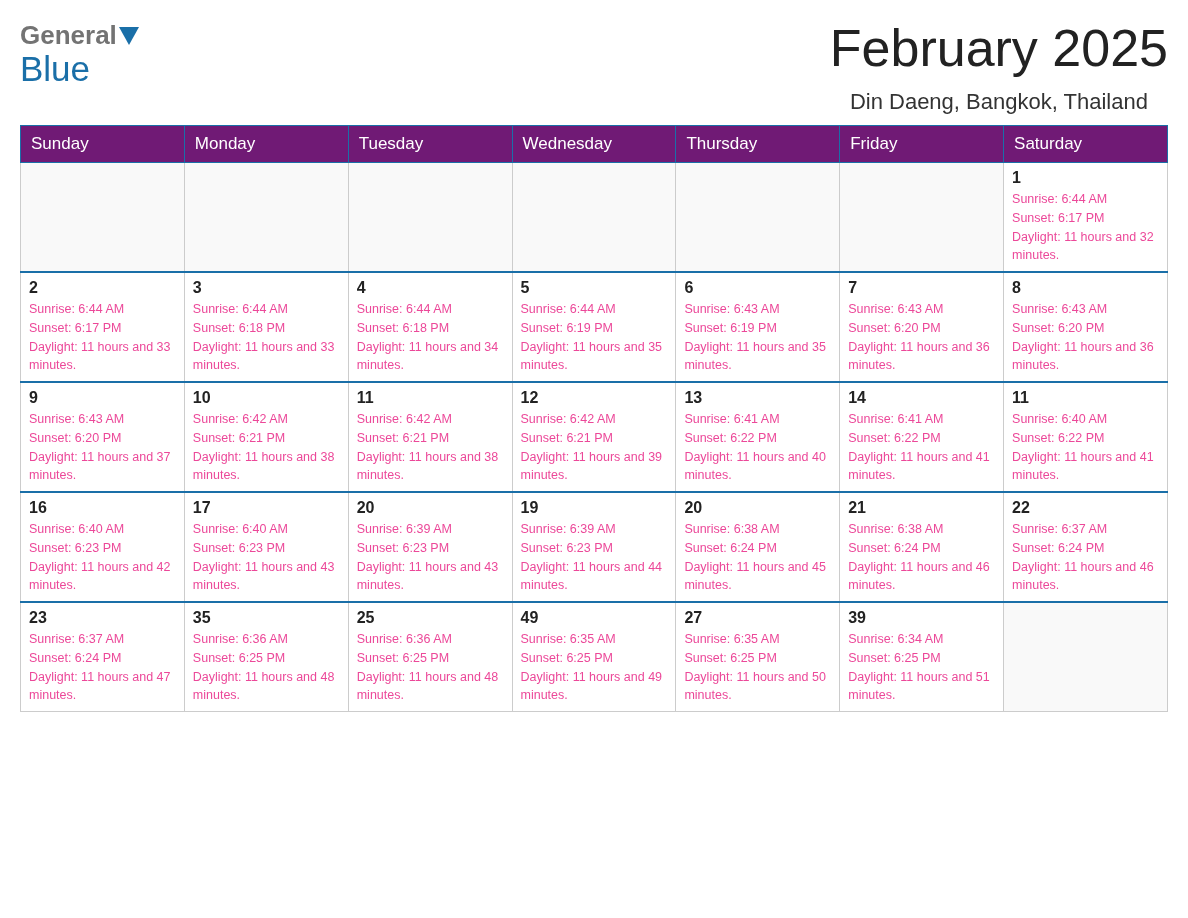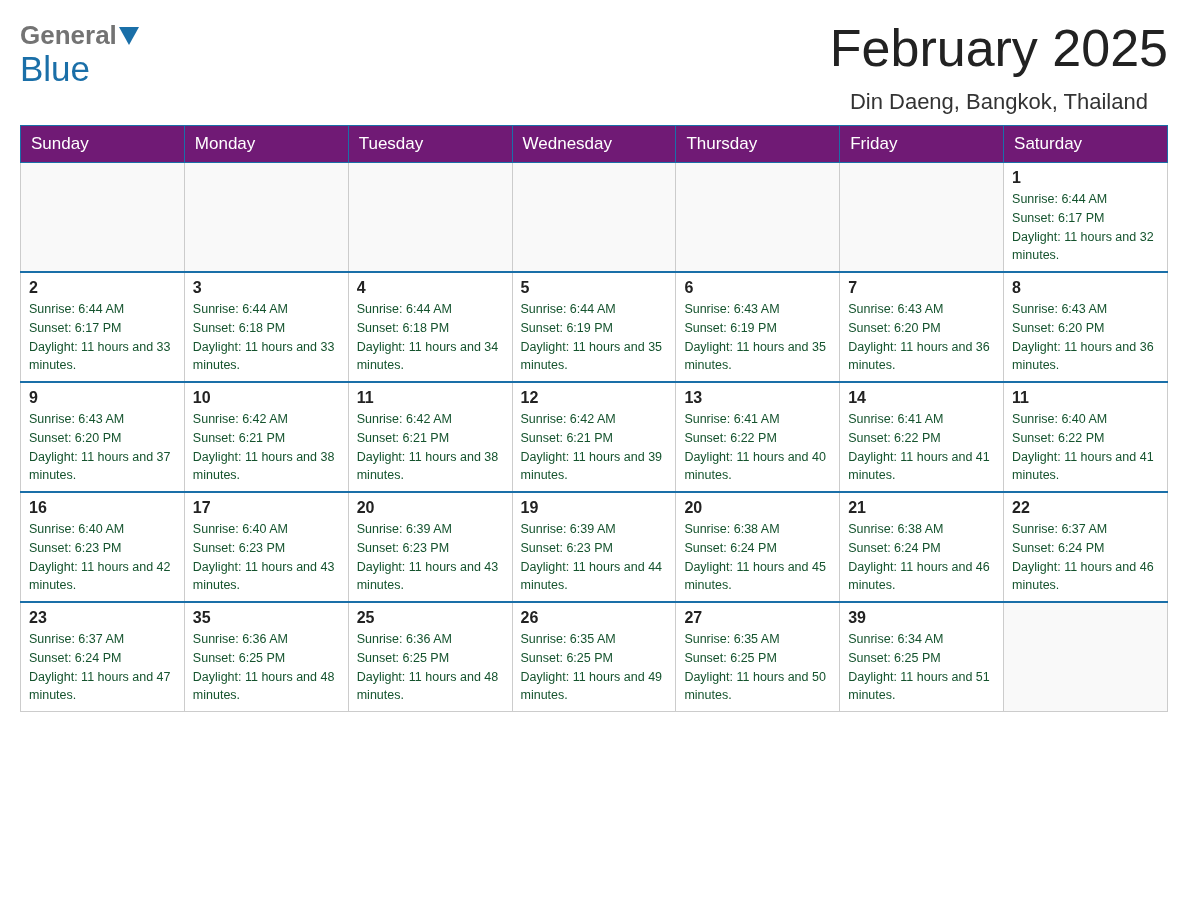--- a/index.html
+++ b/index.html
@@ -77,21 +77,21 @@
       background: #f9f9f9;
     }
     .day-number {
       font-size: 16px;
       font-weight: bold;
       color: #222;
       margin-bottom: 3px;
     }
     .day-info {
       font-size: 12.5px;
-      color: #14532d;
+      color: #ec4899;
       line-height: 1.5;
     }
     .row-separator td {
       border-top: 2px solid #1a6fa8 !important;
     }
   </style>
 </head>
 <body>
 
 <div class="header">
@@ -230,21 +230,21 @@
         </td>
         <td>
           <div class="day-number">35</div>
           <div class="day-info">Sunrise: 6:36 AM<br>Sunset: 6:25 PM<br>Daylight: 11 hours and 48 minutes.</div>
         </td>
         <td>
           <div class="day-number">25</div>
           <div class="day-info">Sunrise: 6:36 AM<br>Sunset: 6:25 PM<br>Daylight: 11 hours and 48 minutes.</div>
         </td>
         <td>
-          <div class="day-number">26</div>
+          <div class="day-number">49</div>
           <div class="day-info">Sunrise: 6:35 AM<br>Sunset: 6:25 PM<br>Daylight: 11 hours and 49 minutes.</div>
         </td>
         <td>
           <div class="day-number">27</div>
           <div class="day-info">Sunrise: 6:35 AM<br>Sunset: 6:25 PM<br>Daylight: 11 hours and 50 minutes.</div>
         </td>
         <td>
           <div class="day-number">39</div>
           <div class="day-info">Sunrise: 6:34 AM<br>Sunset: 6:25 PM<br>Daylight: 11 hours and 51 minutes.</div>
         </td>

